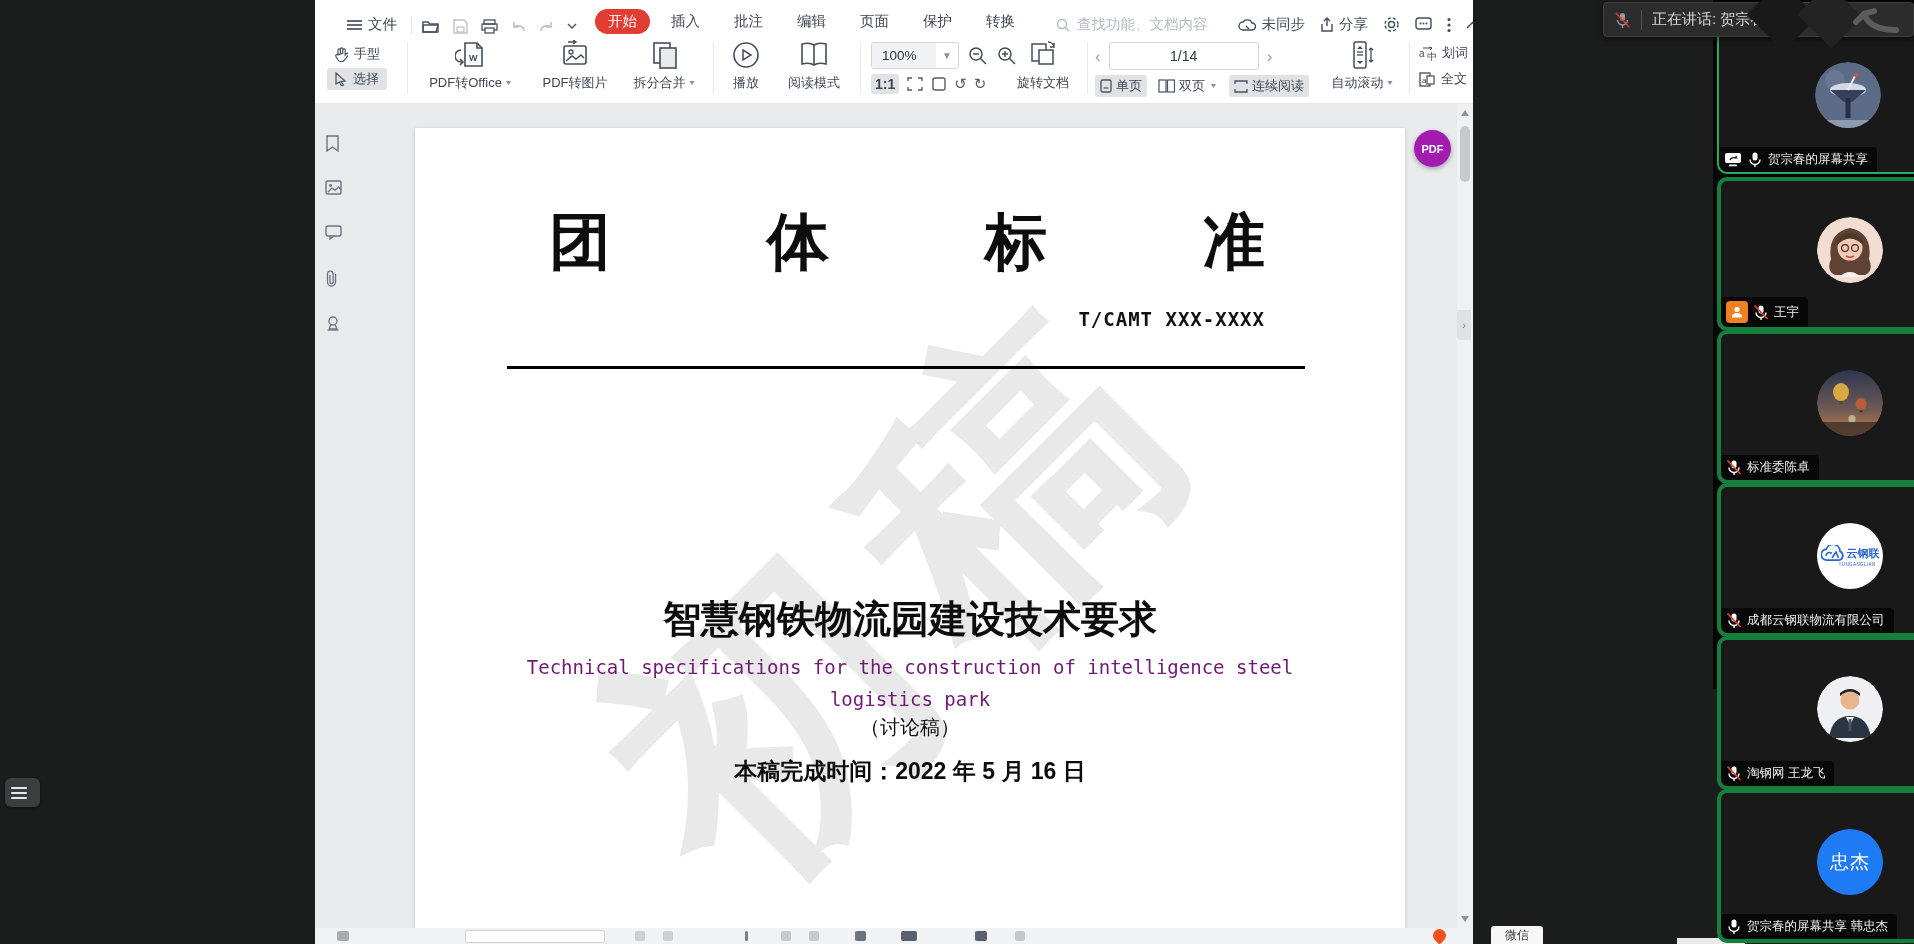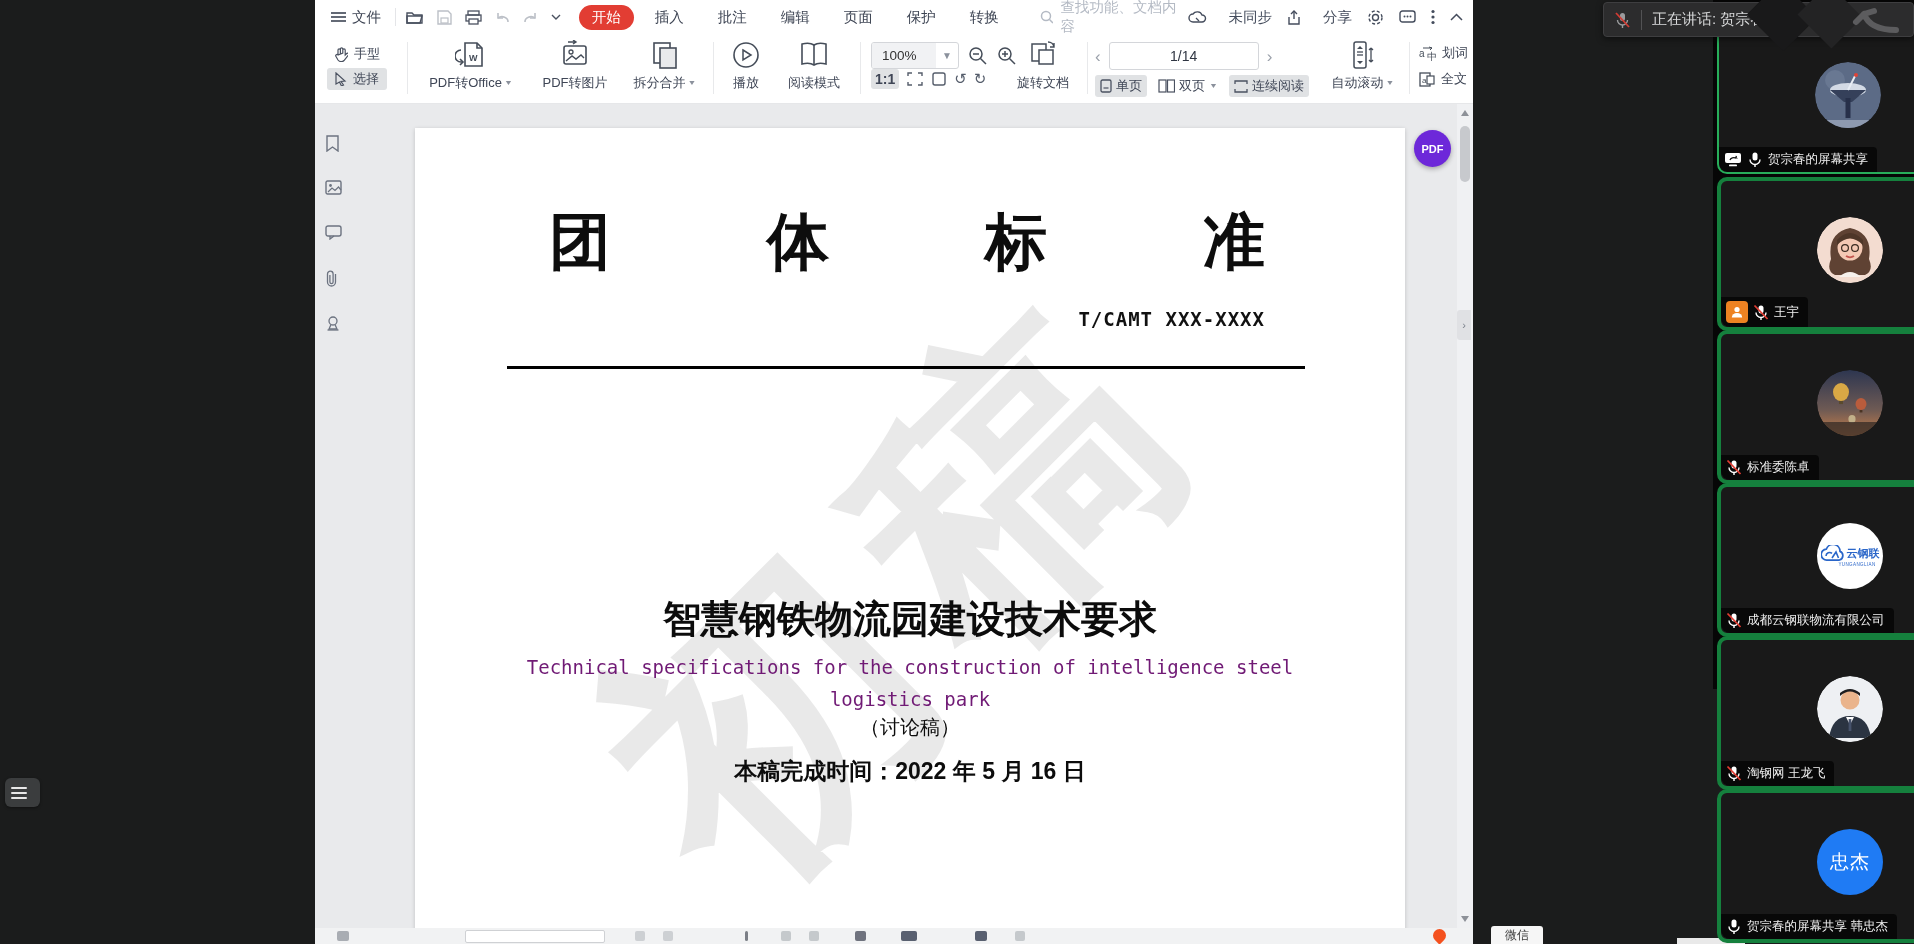--- a/index.html
+++ b/index.html
@@ -5,44 +5,44 @@
   html,body{margin:0;padding:0;}
   body{width:1914px;height:944px;position:relative;overflow:hidden;background:#1b1c1c;
        font-family:"Liberation Sans","DejaVu Sans",sans-serif;-webkit-font-smoothing:antialiased;}
   .abs{position:absolute;}
   svg{display:block;}
 
   
   #wps{left:315px;top:0;width:1158px;height:944px;background:#ffffff;overflow:hidden;}
 
   
-  .menubar{position:absolute;left:0;top:0;width:100%;height:34px;display:flex;align-items:center;
-           background:#fff;font-size:14.5px;color:#3d4453;}
+  .menubar{position:absolute;left:0;top:0;width:100%;height:34px;display:flex;align-items:flex-end;
+           background:#fff;font-size:14.5px;color:#3d4453;padding-left:16px;}
   .menubar .mi{display:flex;align-items:center;gap:6px;padding:0 8px;cursor:pointer;white-space:nowrap;}
   .vsep{width:1px;height:18px;background:#e4e5e8;margin:0 6px;}
   .qat{display:flex;align-items:center;gap:13px;margin:0 4px;}
   .tabs{display:flex;align-items:center;gap:8px;margin-left:14px;}
   .tab{padding:3px 13px;border-radius:14px;white-space:nowrap;cursor:pointer;}
   .tab.active{background:#e23d33;color:#fff;}
   .searchbox{display:flex;align-items:center;gap:7px;margin-left:28px;color:#b4bac4;width:180px;}
   .mb-right{display:flex;align-items:center;gap:15px;margin-left:auto;margin-right:10px;color:#444c5c;}
-  .mb-right .lbl-ic{display:flex;align-items:center;gap:22px;white-space:nowrap;}
+  .mb-right .lbl-ic{display:flex;align-items:center;gap:5px;white-space:nowrap;}
 
   
   .toolbar{position:absolute;left:0;top:34px;width:100%;height:69px;background:#fff;
            border-bottom:1px solid #e6e7e9;font-size:13px;color:#3f4656;}
   .tsep{position:absolute;top:8px;width:1px;height:52px;background:#e8e9eb;}
   .stack2{position:absolute;display:flex;flex-direction:column;gap:3px;}
   .srow{display:flex;align-items:center;gap:6px;padding:2px 7px;border-radius:3px;white-space:nowrap;cursor:pointer;}
   .srow.sel{background:#e0e2e4;}
   .bigbtn{position:absolute;display:flex;flex-direction:column;align-items:center;justify-content:center;
           gap:4px;cursor:pointer;white-space:nowrap;}
   .bigbtn .cap{display:flex;align-items:center;gap:2px;}
   .caret{font-size:9px;color:#8b919c;transform:scaleY(.8);}
-  .zoomblock{position:absolute;display:flex;flex-direction:column;}
+  .zoomblock{position:absolute;display:flex;flex-direction:column;gap:5px;}
   .zrow{display:flex;align-items:center;gap:9px;}
   .zoomsel{width:86px;height:25px;border:1px solid #d4d6da;border-radius:3px;display:flex;align-items:center;
            background:#fff;cursor:pointer;}
   .zoomsel .zv{flex:1;padding-left:10px;font-size:13.5px;color:#333;background:#f1f2f4;height:100%;
                display:flex;align-items:center;border-radius:2px 0 0 2px;}
   .zoomsel .zc{width:22px;text-align:center;color:#8b919c;font-size:10px;}
   .chip{padding:2px 5px;border-radius:3px;cursor:pointer;display:flex;align-items:center;gap:4px;}
   .chip.sel{background:#e0e2e4;}
   .one2one{font-size:14px;font-weight:bold;background:#e0e2e4;border-radius:3px;padding:2px 4px;color:#3f4656;}
   .rotglyph{font-size:15px;color:#555d6b;cursor:pointer;}
@@ -66,21 +66,21 @@
           font-size:62px;font-weight:800;color:#0d0d0d;font-family:"DejaVu Sans",sans-serif;}
   .stdno{position:absolute;right:140px;top:180px;font-family:"DejaVu Sans Mono","Liberation Mono",monospace;
          font-size:19px;font-weight:600;color:#111;letter-spacing:1px;}
   .docline{position:absolute;left:92px;top:238px;width:798px;height:3px;background:#000;}
   .doctitle{position:absolute;left:0;top:466px;width:100%;text-align:center;font-size:38px;font-weight:700;color:#0c0c0c;}
   .docen{position:absolute;left:0;width:100%;text-align:center;font-family:"DejaVu Sans Mono","Liberation Mono",monospace;
          font-size:19px;font-weight:500;color:#701a75;}
   .docdraft{position:absolute;left:0;top:586px;width:100%;text-align:center;font-size:20px;color:#0c0c0c;}
   .docdate{position:absolute;left:0;top:628px;width:100%;text-align:center;font-size:23px;font-weight:600;color:#0c0c0c;}
 
-  .redbadge{position:absolute;left:1099px;top:26px;width:37px;height:37px;border-radius:50%;background:#6d28d9;
+  .redbadge{position:absolute;left:1099px;top:26px;width:37px;height:37px;border-radius:50%;background:#a21caf;
             display:flex;align-items:center;justify-content:center;color:#fff;font-weight:bold;font-size:11px;
             box-shadow:0 2px 5px rgba(0,0,0,.3);cursor:pointer;}
   .scrollbar{position:absolute;right:0;top:0;width:16px;height:100%;background:#f0f1f3;}
   .sb-thumb{position:absolute;left:3px;top:22px;width:10px;height:56px;background:#c7c9cd;border-radius:5px;}
   .sb-up{position:absolute;left:4px;top:6px;width:0;height:0;border-left:4px solid transparent;
          border-right:4px solid transparent;border-bottom:6px solid #8d9198;}
   .sb-dn{position:absolute;left:4px;bottom:6px;width:0;height:0;border-left:4px solid transparent;
          border-right:4px solid transparent;border-top:6px solid #8d9198;}
   .sidetab{position:absolute;right:2px;top:206px;width:14px;height:30px;background:#e0e1e4;border-radius:3px 0 0 3px;
            display:flex;align-items:center;justify-content:center;color:#7b818b;font-size:11px;cursor:pointer;}

